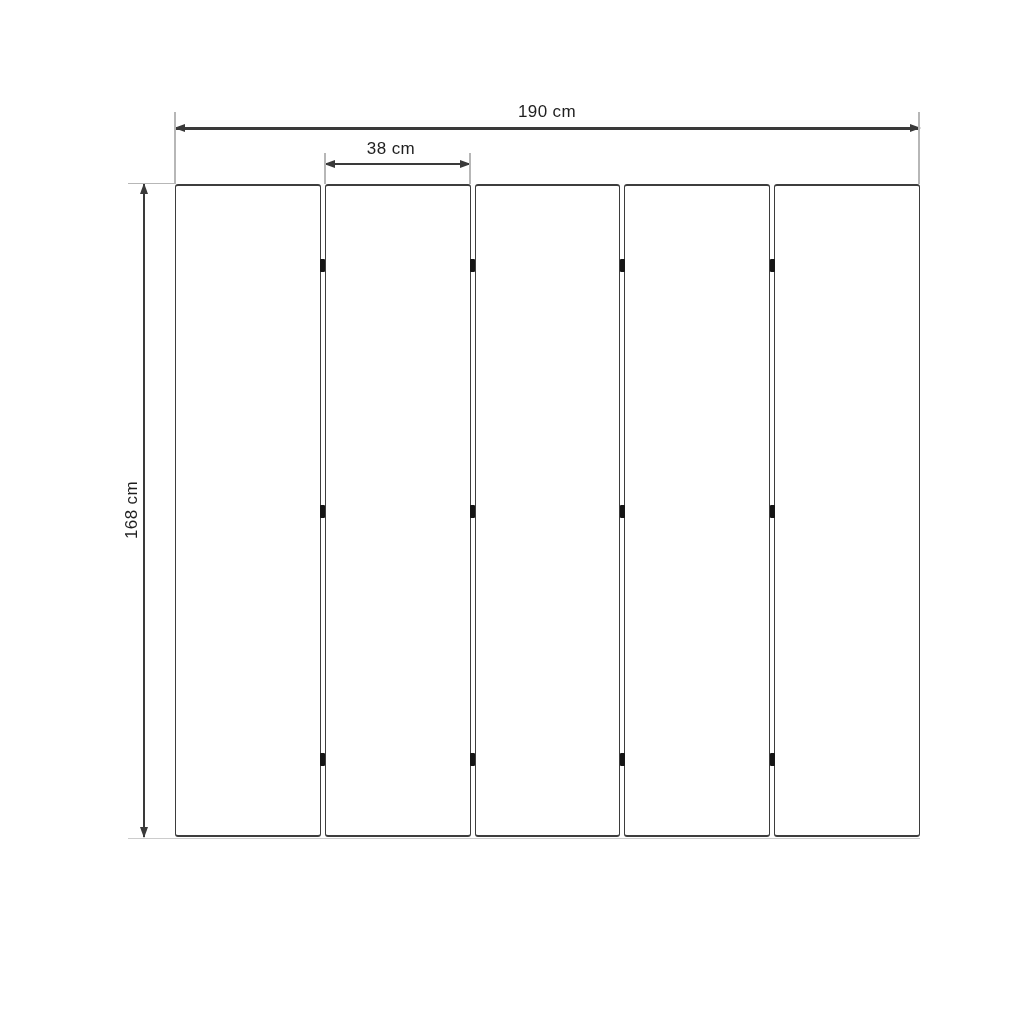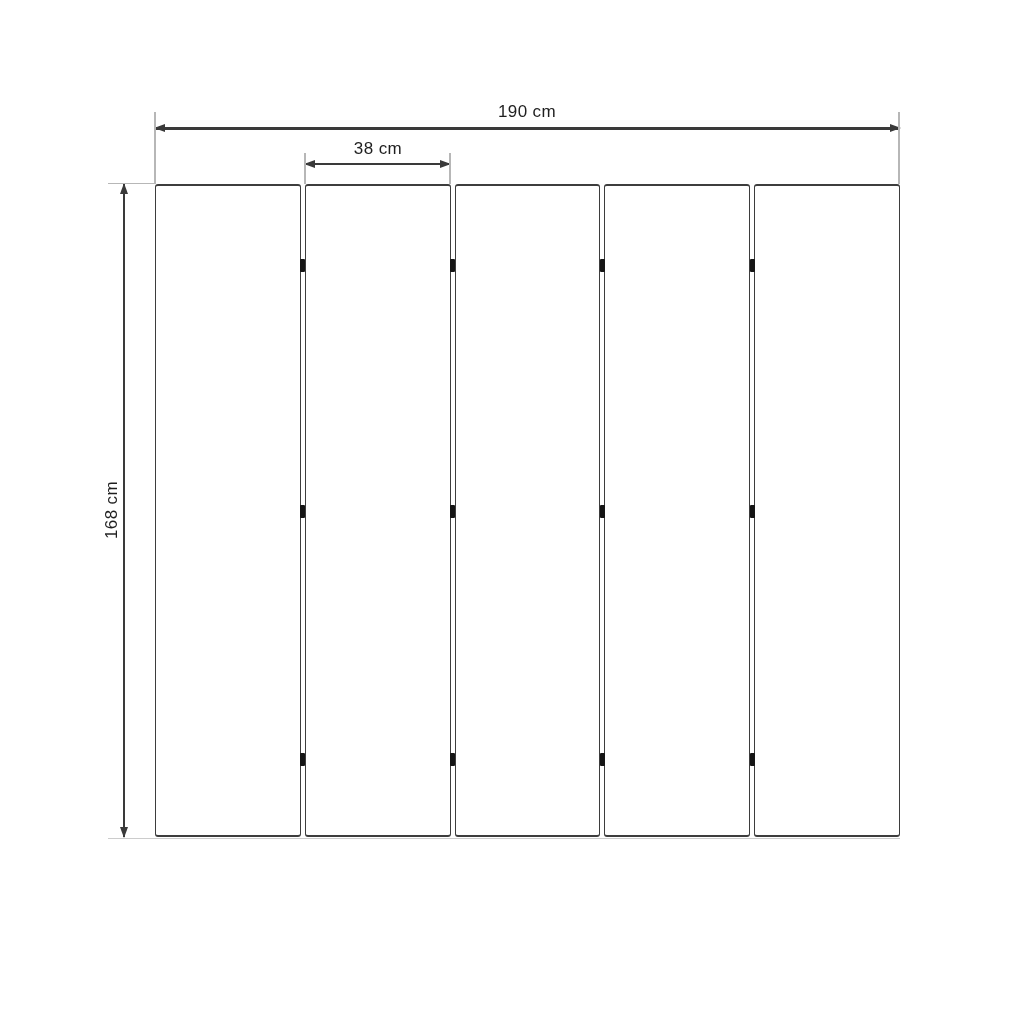--- a/index.html
+++ b/index.html
@@ -11,21 +11,21 @@
     --hinge:#151515;
     --label:#1f1f1f;
   }
   html,body{margin:0;padding:0;}
   body{
     width:1024px;height:1024px;
     background:var(--bg);
     font-family:"Liberation Sans", sans-serif;
     position:relative;overflow:hidden;
   }
-  #diagram{position:absolute;inset:0;}
+  #diagram{position:absolute;inset:0;margin-left:20px;}
 
   
   .panel{
     position:absolute;
     top:184px;height:653px;
     box-sizing:border-box;
     background:var(--panel-fill);
     border:1.5px solid var(--panel-border);
     border-top-width:2.5px;
     border-bottom-width:2px;
@@ -43,21 +43,21 @@
   .dim-label{
     position:absolute;
     color:var(--label);
     font-size:17px;
     letter-spacing:.4px;
     text-align:center;
     white-space:nowrap;
     line-height:20px;
   }
   .label-total{left:447px;top:102px;width:160px;}
-  .label-panel{left:308px;top:139px;width:140px;}
+  .label-panel{left:301px;top:139px;width:140px;}
   .label-height{
     left:47px;top:500px;width:130px;height:20px;
     transform:rotate(-90deg);
     transform-origin:center;
   }
 
   
   .dimline-h{
     position:absolute;
     background:var(--dim-line);

